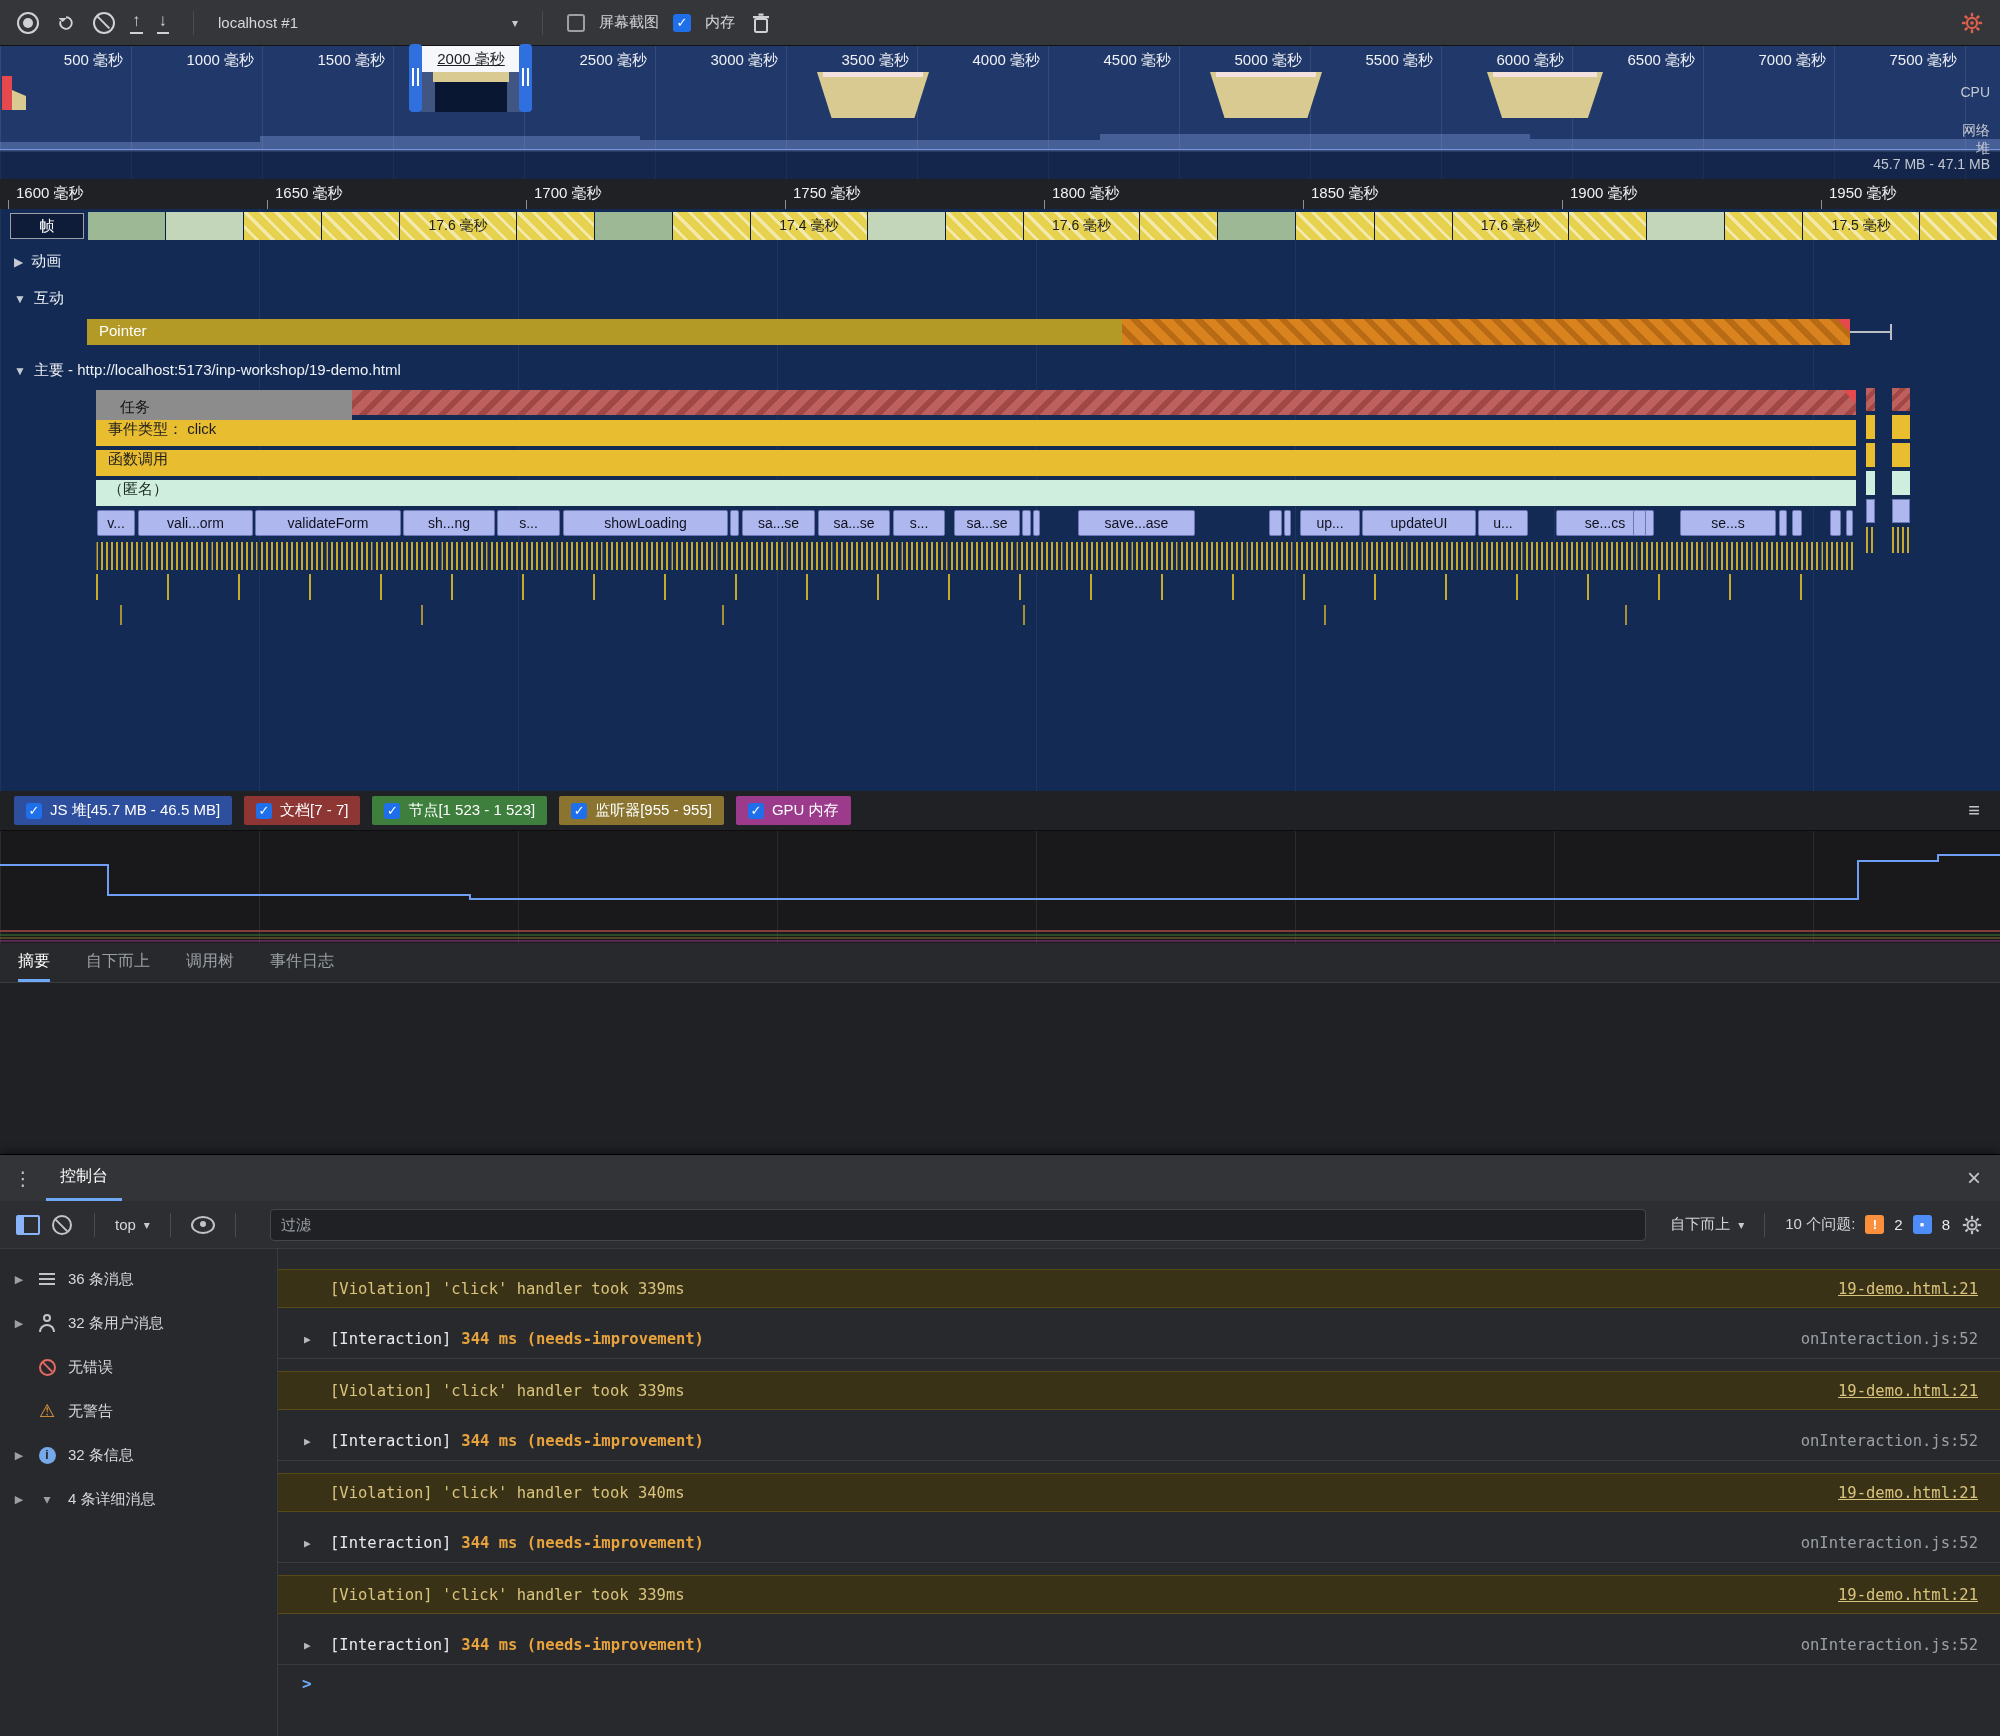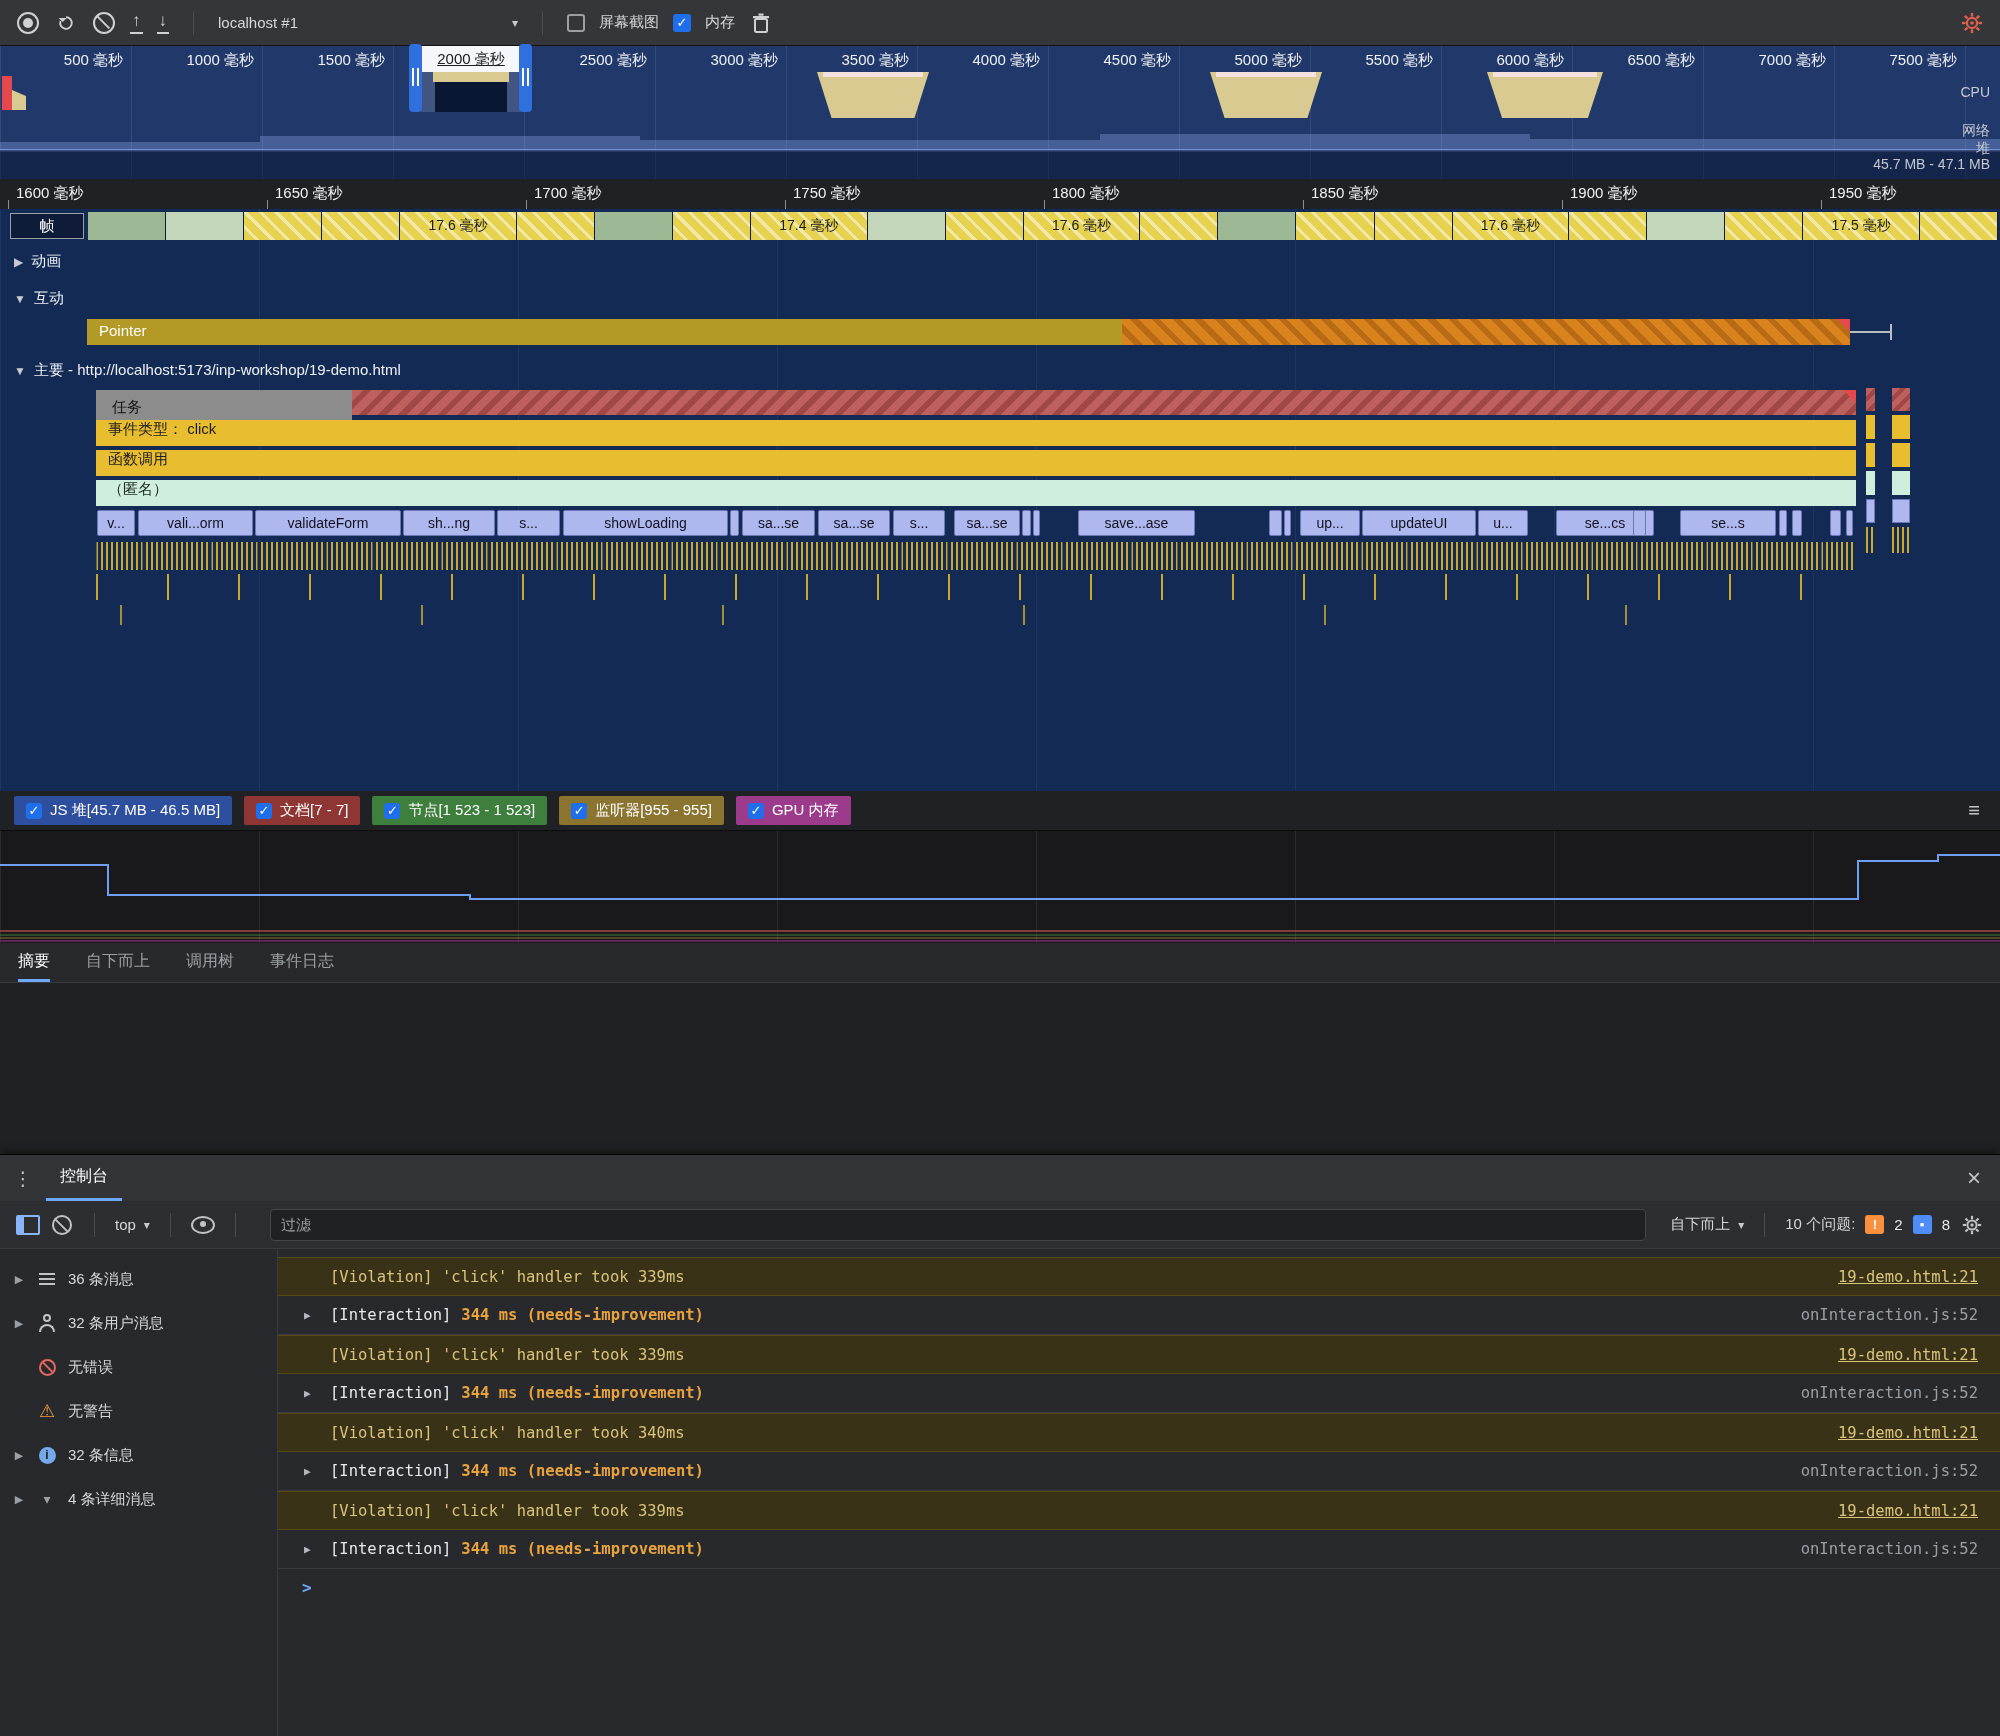--- a/index.html
+++ b/index.html
@@ -68,21 +68,21 @@
   #pointer-bar{left:87px;top:110px;width:1763px;height:26px;background:#b39a26;position:absolute;}
   #pointer-orange{position:absolute;left:1035px;top:0;right:0;height:100%;
         background:repeating-linear-gradient(45deg,#d9831f 0 9px,#b96a15 9px 15px);}
   #pointer-bar .cap{position:absolute;right:0;top:0;width:0;height:0;border-top:13px solid #e5484d;border-left:13px solid transparent;}
   #pointer-label{position:absolute;left:12px;top:3px;color:#fff;font-size:15px;}
   #pointer-whisker{left:1850px;top:122px;width:42px;height:2px;background:#b9bdc4;}
   #pointer-whiskend{left:1890px;top:115px;width:2px;height:16px;background:#b9bdc4;}
   .bar{position:absolute;left:96px;width:1760px;height:26px;display:flex;align-items:flex-start;
        padding-left:12px;box-sizing:border-box;font-size:15px;color:#1d1d1d;white-space:nowrap;}
   #task-grey{position:absolute;left:96px;width:256px;height:34px;background:#8c8c8c;display:flex;align-items:center;
-             padding-left:16px;box-sizing:border-box;color:#141414;font-size:15px;}
+             padding-left:24px;box-sizing:border-box;color:#141414;font-size:15px;}
   #task-red{position:absolute;left:352px;width:1504px;height:25px;
             background:repeating-linear-gradient(135deg,#bd605e 0 8px,#a14846 8px 14px);}
   #task-red .cap{position:absolute;right:0;top:0;width:0;height:0;border-top:13px solid #e5484d;border-left:13px solid transparent;}
   .bar.yellow{background:#e9bd30;}
   .bar.mint{background:#cfeedd;color:#1c2a20;}
   #block-lane{position:absolute;left:96px;width:1760px;height:28px;}
   .fblock{position:absolute;top:0;height:26px;background:#aeb8ee;border:1px solid #6d77b8;border-radius:2px;
           box-sizing:border-box;font-size:14px;color:#11121f;display:flex;align-items:center;justify-content:center;
           overflow:hidden;white-space:nowrap;padding:0 2px;}
   #ticks-dense{position:absolute;left:96px;width:1760px;height:28px;
@@ -157,21 +157,21 @@
   .i-user::before{content:"";position:absolute;left:5px;top:0;width:8px;height:8px;border:2px solid #c0c4c9;border-radius:50%;box-sizing:border-box;}
   .i-user::after{content:"";position:absolute;left:1px;bottom:0;width:16px;height:8px;border:2px solid #c0c4c9;border-bottom:none;
                  border-radius:8px 8px 0 0;box-sizing:border-box;}
   .i-error{width:17px;height:17px;border:2px solid #e46962;border-radius:50%;position:relative;box-sizing:border-box;}
   .i-error::after{content:"";position:absolute;left:0px;top:5.5px;width:13px;height:2px;background:#e46962;transform:rotate(45deg);}
   .i-warn{color:#f0a13c;font-size:18px;line-height:1;}
   .i-info{width:17px;height:17px;border-radius:50%;background:#76a9ea;color:#202124;font-size:12px;font-weight:bold;
           display:flex;align-items:center;justify-content:center;}
   .i-verbose{color:#9aa0a6;font-size:14px;}
   #con-msgs{flex:1;padding-top:8px;font-family:"DejaVu Sans Mono","Liberation Mono",monospace;font-size:15.5px;}
-  .msg{height:39px;display:flex;align-items:center;border-bottom:1px solid #3a3b3e;box-sizing:border-box;padding-right:22px;}
+  .msg{height:39px;display:flex;align-items:center;border-bottom:1px solid #3a3b3e;box-sizing:border-box;padding-right:22px;margin-top:12px;}
   .msg.violation{background:#3a3217;border-top:1px solid #564a17;border-bottom:1px solid #564a17;color:#d9c47d;padding-left:52px;}
   .msg.interaction{color:#e8eaed;padding-left:26px;}
   .msg .exp{width:26px;color:#b6bac0;font-size:11px;}
   .msg .body{flex:1;display:flex;gap:10px;white-space:nowrap;overflow:hidden;}
   .msg .ival{color:#e8a33d;font-weight:bold;}
   .msg .src{margin-left:auto;}
   .msg.violation .src{color:#d9c47d;text-decoration:underline;}
   .msg.interaction .src{color:#9aa0a6;}
   #prompt{height:36px;display:flex;align-items:center;padding-left:24px;color:#6fa8f7;font-weight:bold;
           font-family:"DejaVu Sans Mono",monospace;font-size:16px;}

